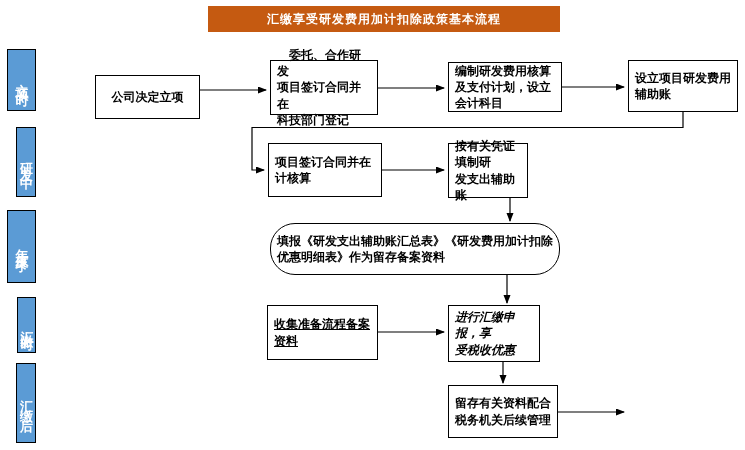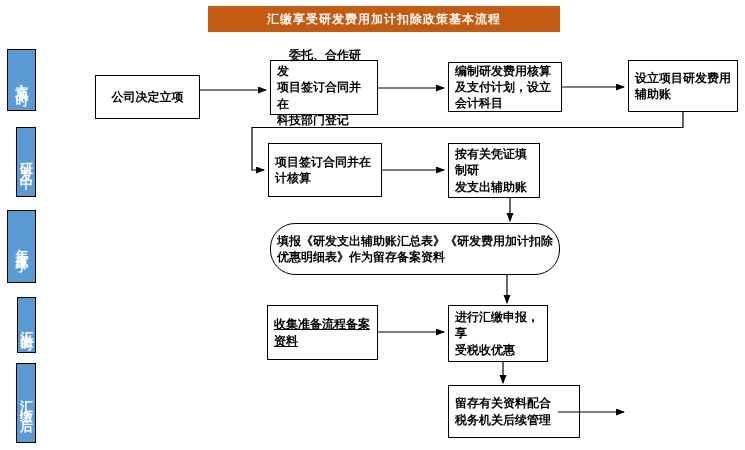--- a/index.html
+++ b/index.html
@@ -51,25 +51,25 @@
     box-sizing: border-box;
     white-space: pre-line;
     text-align: left;
   }
   .node.center { justify-content: center; text-align: center; }
   .n1  { left: 95px;  top: 68px;  width: 105px; height: 44px; margin-top: 7px; }
   .n2  { left: 270px; top: 60px;  width: 108px; height: 55px; }
   .n3  { left: 448px; top: 62px;  width: 114px; height: 50px; }
   .n4  { left: 628px; top: 60px;  width: 110px; height: 52px; }
   .n5  { left: 268px; top: 143px; width: 114px; height: 54px; }
-  .n6  { left: 448px; top: 143px; width: 92px;  height: 55px; }
+  .n6  { left: 448px; top: 143px; width: 80px;  height: 55px; }
   .n7  { left: 270px; top: 223px; width: 290px; height: 52px; border-radius: 25px; }
   .n8  { left: 267px; top: 305px; width: 111px; height: 55px; text-decoration: underline; }
-  .n9  { left: 448px; top: 305px; width: 100px; height: 57px; }
-  .n10 { left: 448px; top: 385px; width: 132px; height: 53px; }
+  .n9  { left: 448px; top: 305px; width: 92px; height: 57px; font-style: italic; }
+  .n10 { left: 448px; top: 385px; width: 110px; height: 53px; }
   .n11 { left: 628px; top: 387px; width: 112px; height: 51px; }
   
   .connectors {
     position: absolute; left: 0; top: 0;
     width: 745px; height: 450px;
     pointer-events: none;
   }
   .connectors polyline, .connectors line {
     fill: none;
     stroke: var(--connector, #000000);

